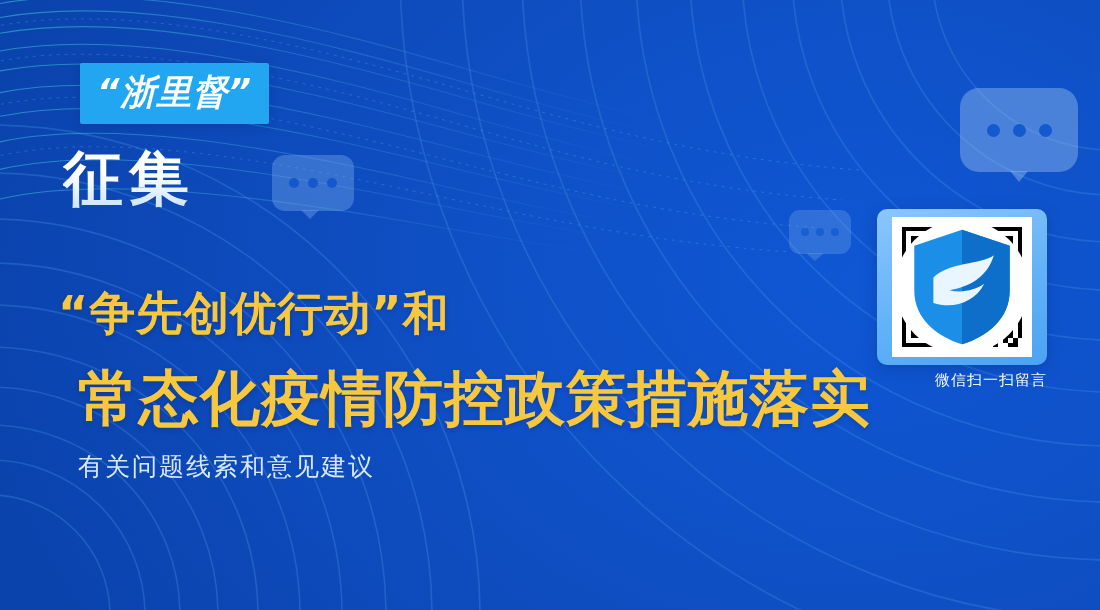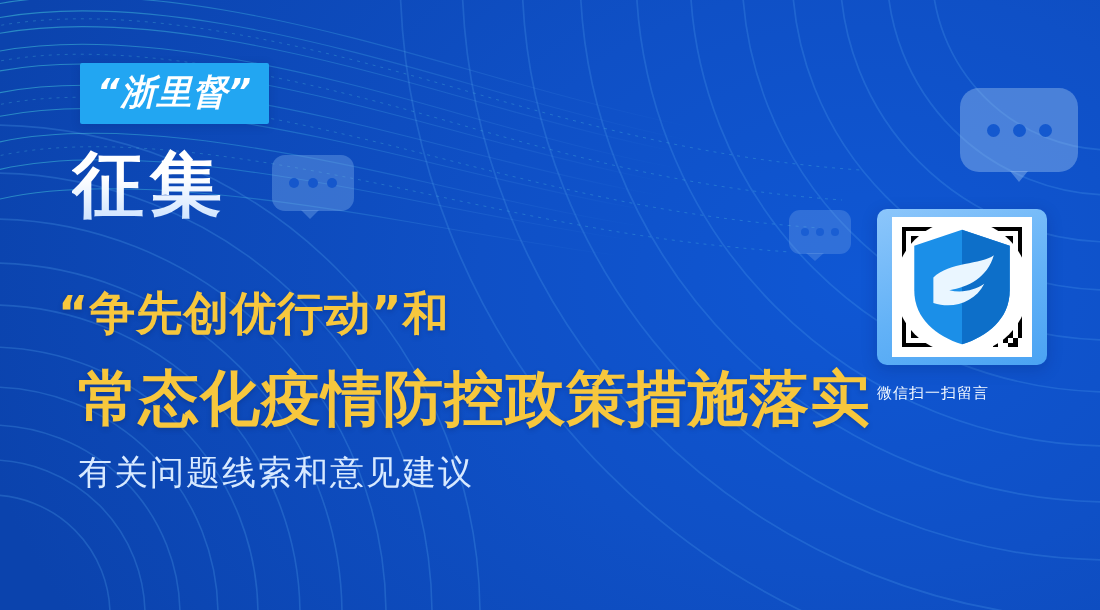--- a/index.html
+++ b/index.html
@@ -40,23 +40,23 @@
     font-weight:bold;
     font-style:italic;
     letter-spacing:1px;
     line-height:1;
     white-space:nowrap;
     font-family:"DejaVu Sans","Liberation Sans",sans-serif;
   }
 
   
   .headword {
-    position:absolute; left:72px; top:148px;
+    position:absolute; left:63px; top:148px;
     font-family:"DejaVu Serif","Liberation Serif",serif;
-    font-size:72px;
+    font-size:60px;
     font-weight:bold;
     line-height:1;
     letter-spacing:6px;
     white-space:nowrap;
     background:linear-gradient(180deg,#ffffff 0%,#ffffff 40%,#cfe4ff 100%);
     -webkit-background-clip:text;
     background-clip:text;
     color:transparent;
     -webkit-text-fill-color:transparent;
   }
@@ -70,21 +70,21 @@
     white-space:nowrap;
     font-family:"DejaVu Sans","Liberation Sans",sans-serif;
     text-shadow:0 2px 5px rgba(0,25,80,.25);
   }
   .gold1 { left:58px; top:290px; font-size:46px; letter-spacing:1px; }
   .gold2 { left:78px; top:368px; font-size:60px; letter-spacing:1px; }
 
   
   .subtitle {
     position:absolute; left:78px; top:452px;
-    font-size:34px;
+    font-size:25px;
     color:#d7e9ff;
     letter-spacing:2px;
     line-height:1.2;
     white-space:nowrap;
     font-family:"DejaVu Sans","Liberation Sans",sans-serif;
   }
 
   
   .bubble { position:absolute; }
   .bubble .body {
@@ -138,23 +138,23 @@
     display:block;
   }
   .qr-white svg { display:block; width:140px; height:140px; }
   .qr-logo {
     position:absolute;
     left:50%; top:50%;
     transform:translate(-50%,-50%);
     width:42px; height:44px;
   }
   .qr-caption {
-    position:absolute; left:877px; top:384px;
+    position:absolute; left:877px; top:371px;
     width:170px;
-    text-align:left;
+    text-align:right;
     color:#f2f8ff;
     font-size:15px;
     letter-spacing:1px;
     font-family:Liberation Mono, monospace;
   }
 </style>
 </head>
 <body>
 
 <div class="poster">

